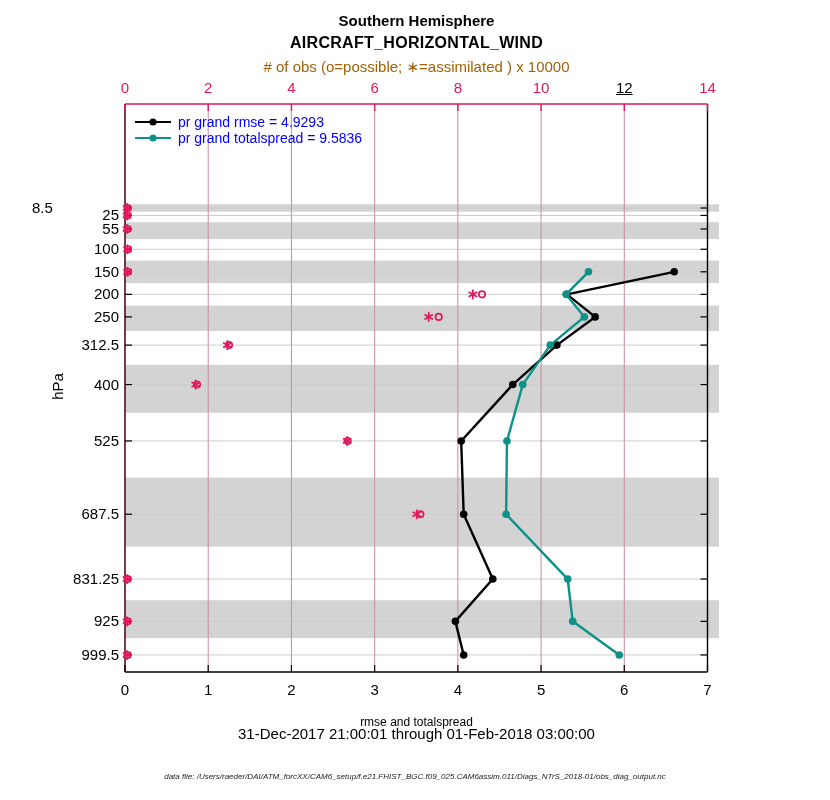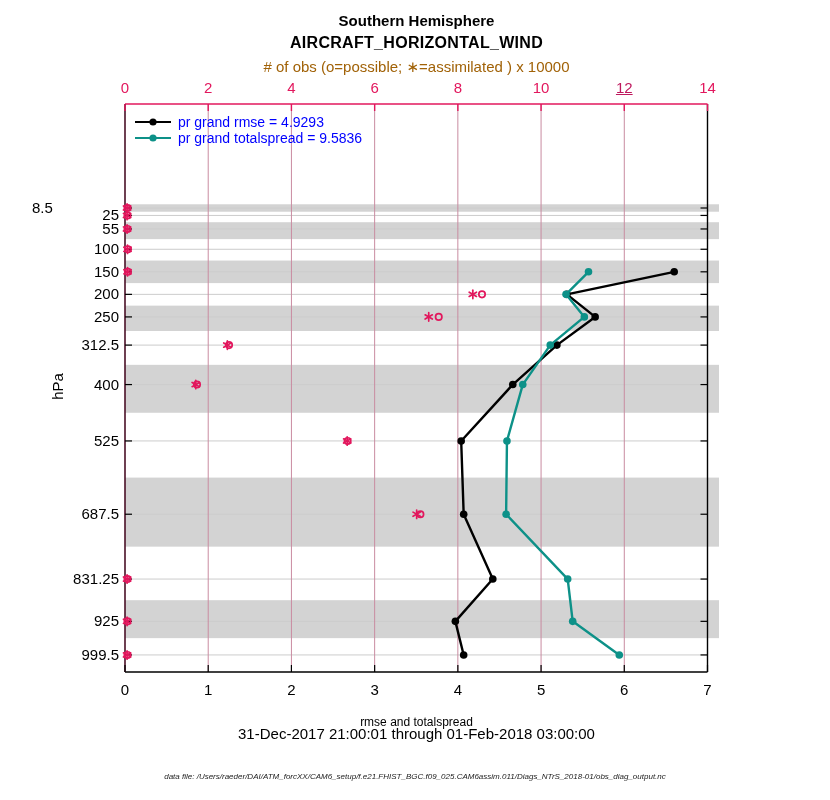--- a/index.html
+++ b/index.html
@@ -218,21 +218,21 @@
       <div class="ticklab" style="left: 437.857px; top: 682px; width: 40px; text-align: center;">4</div>
       <div class="ticklab" style="left: 521.071px; top: 682px; width: 40px; text-align: center;">5</div>
       <div class="ticklab" style="left: 604.286px; top: 682px; width: 40px; text-align: center;">6</div>
       <div class="ticklab" style="left: 687.5px; top: 682px; width: 40px; text-align: center;">7</div>
       <div class="ticklab" style="left: 105px; top: 80px; width: 40px; text-align: center; color: rgb(226, 23, 93);">0</div>
       <div class="ticklab" style="left: 188.214px; top: 80px; width: 40px; text-align: center; color: rgb(226, 23, 93);">2</div>
       <div class="ticklab" style="left: 271.429px; top: 80px; width: 40px; text-align: center; color: rgb(226, 23, 93);">4</div>
       <div class="ticklab" style="left: 354.643px; top: 80px; width: 40px; text-align: center; color: rgb(226, 23, 93);">6</div>
       <div class="ticklab" style="left: 437.857px; top: 80px; width: 40px; text-align: center; color: rgb(226, 23, 93);">8</div>
       <div class="ticklab" style="left: 521.071px; top: 80px; width: 40px; text-align: center; color: rgb(226, 23, 93);">10</div>
-      <div class="ticklab" style="left: 604.286px; top: 80px; width: 40px; text-align: center; color: #be185d; text-decoration: underline;">12</div>
+      <div class="ticklab" style="left: 604.286px; top: 80px; width: 40px; text-align: center; color: #000000; text-decoration: underline;">12</div>
       <div class="ticklab" style="left: 687.5px; top: 80px; width: 40px; text-align: center; color: rgb(226, 23, 93);">14</div>
       <div class="ticklab" style="left: 32px; top: 200px; width: 79px; text-align: left;">8.5</div>
       <div class="ticklab" style="left: 40px; top: 207.441px; width: 79px; text-align: right;">25</div>
       <div class="ticklab" style="left: 40px; top: 220.971px; width: 79px; text-align: right;">55</div>
       <div class="ticklab" style="left: 40px; top: 241.267px; width: 79px; text-align: right;">100</div>
       <div class="ticklab" style="left: 40px; top: 263.817px; width: 79px; text-align: right;">150</div>
       <div class="ticklab" style="left: 40px; top: 286.366px; width: 79px; text-align: right;">200</div>
       <div class="ticklab" style="left: 40px; top: 308.916px; width: 79px; text-align: right;">250</div>
       <div class="ticklab" style="left: 40px; top: 337.104px; width: 79px; text-align: right;">312.5</div>
       <div class="ticklab" style="left: 40px; top: 376.567px; width: 79px; text-align: right;">400</div>

